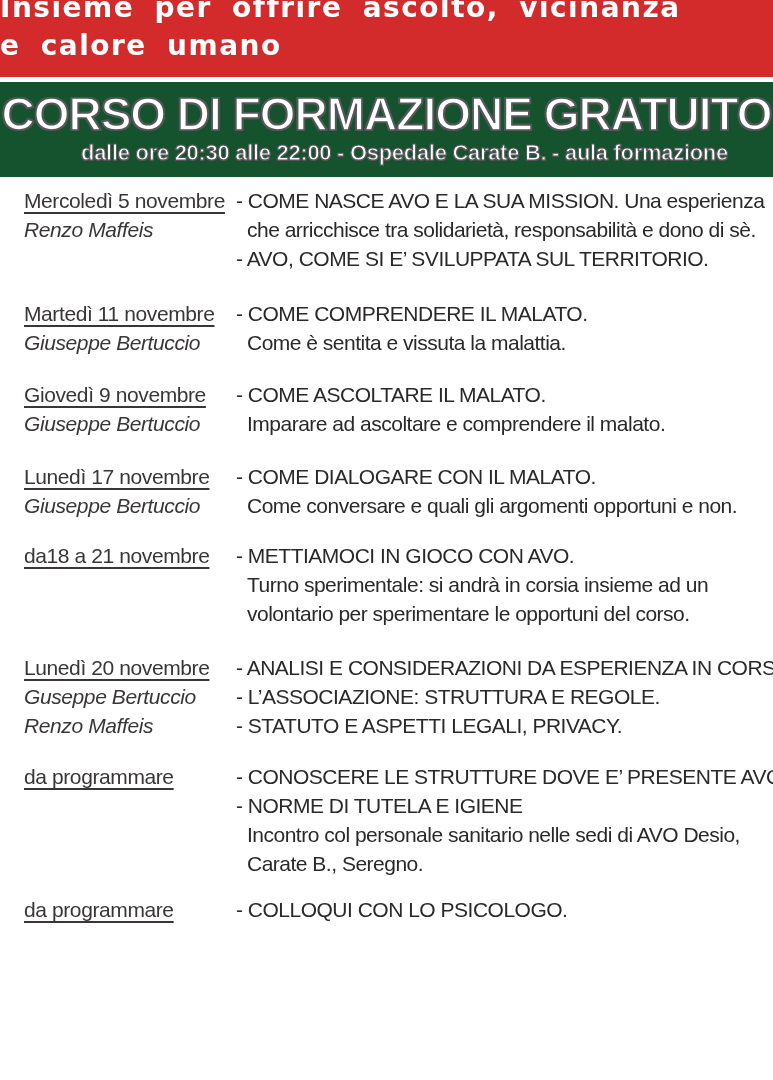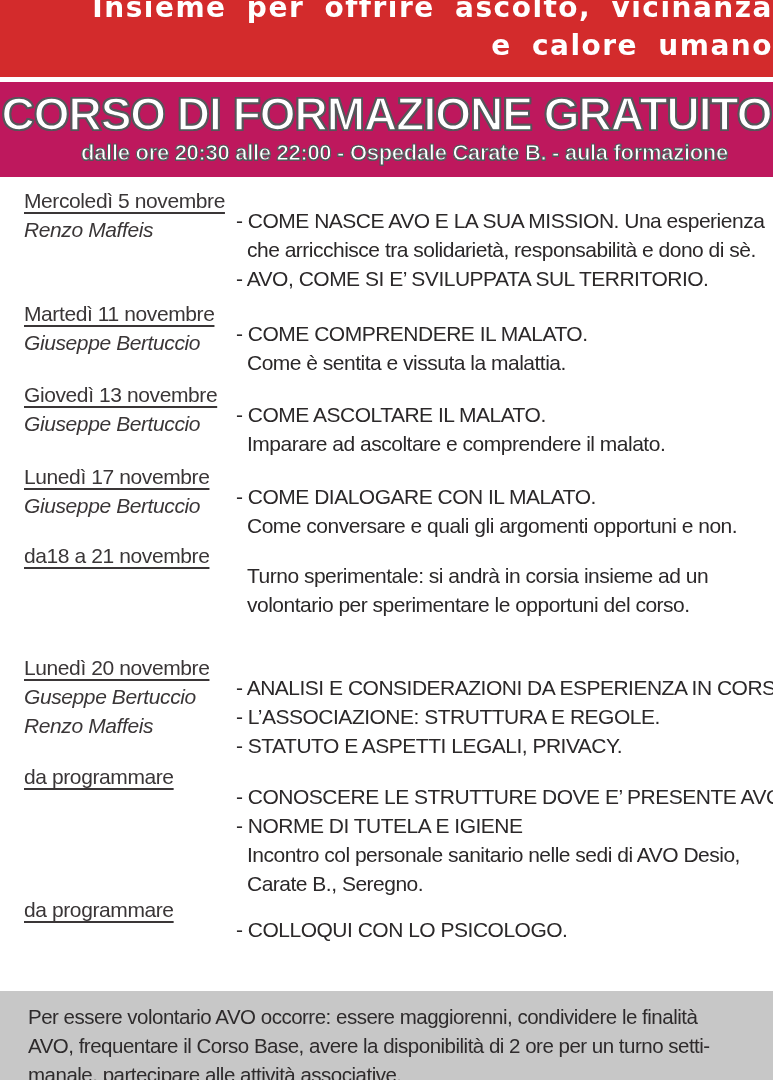--- a/index.html
+++ b/index.html
@@ -14,50 +14,49 @@
     width: 773px; height: 1080px;
     overflow: hidden;
     background: #ffffff;
   }
 
   
   .banner-red {
     position: absolute; top: 0; left: 0; right: 0; height: 77px;
     background: #d32b2c;
     overflow: hidden;
-    text-align: right;
+    text-align: left;
     color: #ffffff;
     font-family: "DejaVu Sans", sans-serif;
     font-weight: bold;
   }
   .tagline-1 {
     margin-top: -9px;
     font-size: 28px;
     letter-spacing: 1.5px;
     word-spacing: 9px;
     white-space: nowrap;
   }
   .tagline-2 {
     margin-top: 5px;
     font-size: 28px;
     letter-spacing: 1.5px;
     word-spacing: 9px;
-    padding-left: 20px;
   }
 
   
   .divider-white {
     position: absolute; top: 77px; left: 0; right: 0; height: 5px;
     background: #ffffff;
   }
 
   
   .banner-green {
     position: absolute; top: 82px; left: 0; right: 0; height: 95px;
-    background: #be185d;
+    background: #14532d;
     text-align: center;
     overflow: hidden;
   }
   .course-title {
     margin-top: 7px;
     font-size: 46px;
     line-height: 50px;
     font-weight: bold;
     letter-spacing: -1px;
     color: #ffffff;
@@ -95,21 +94,20 @@
     text-decoration: underline;
     text-decoration-thickness: 2px;
     text-underline-offset: 4px;
   }
   .entry .speaker { font-style: italic; }
   .entry .right {
     flex: 1;
     color: #2b2829;
     letter-spacing: -0.5px;
     white-space: nowrap;
-    margin-top: 20px;
   }
   .entry .line.cont { padding-left: 11px; }
 
   
   .footer-note {
     position: absolute; left: 0; right: 0; top: 991px; height: 89px;
     background: #c7c7c7;
     padding: 11px 24px 0 28px;
     box-sizing: border-box;
     font-size: 20.5px;
@@ -154,21 +152,21 @@
       <div class="speaker">Giuseppe Bertuccio</div>
     </div>
     <div class="right">
       <div class="line">- COME COMPRENDERE IL MALATO.</div>
       <div class="line cont">Come è sentita e vissuta la malattia.</div>
     </div>
   </div>
 
   <div class="entry" style="top:380px">
     <div class="left">
-      <div class="date">Giovedì 13 novembre</div>
+      <div class="date">Giovedì 9 novembre</div>
       <div class="speaker">Giuseppe Bertuccio</div>
     </div>
     <div class="right">
       <div class="line">- COME ASCOLTARE IL MALATO.</div>
       <div class="line cont">Imparare ad ascoltare e comprendere il malato.</div>
     </div>
   </div>
 
   <div class="entry" style="top:462px">
     <div class="left">
@@ -179,20 +177,21 @@
       <div class="line">- COME DIALOGARE CON IL MALATO.</div>
       <div class="line cont">Come conversare e quali gli argomenti opportuni e non.</div>
     </div>
   </div>
 
   <div class="entry" style="top:541px">
     <div class="left">
       <div class="date">da18 a 21 novembre</div>
     </div>
     <div class="right">
+      <div class="line">- METTIAMOCI IN GIOCO CON AVO.</div>
       <div class="line cont">Turno sperimentale: si andrà in corsia insieme ad un</div>
       <div class="line cont">volontario per sperimentare le opportuni del corso.</div>
     </div>
   </div>
 
   <div class="entry" style="top:653px">
     <div class="left">
       <div class="date">Lunedì 20 novembre</div>
       <div class="speaker">Guseppe Bertuccio</div>
       <div class="speaker">Renzo Maffeis</div>
@@ -218,19 +217,14 @@
 
   <div class="entry" style="top:895px">
     <div class="left">
       <div class="date">da programmare</div>
     </div>
     <div class="right">
       <div class="line">- COLLOQUI CON LO PSICOLOGO.</div>
     </div>
   </div>
 
-  <div class="footer-note">
-    <div>Per essere volontario AVO occorre: essere maggiorenni, condividere le finalità</div>
-    <div>AVO, frequentare il Corso Base, avere la disponibilità di 2 ore per un turno setti-</div>
-    <div>manale, partecipare alle attività associative.</div>
-  </div>
 
 </div>
 
 </body></html>

